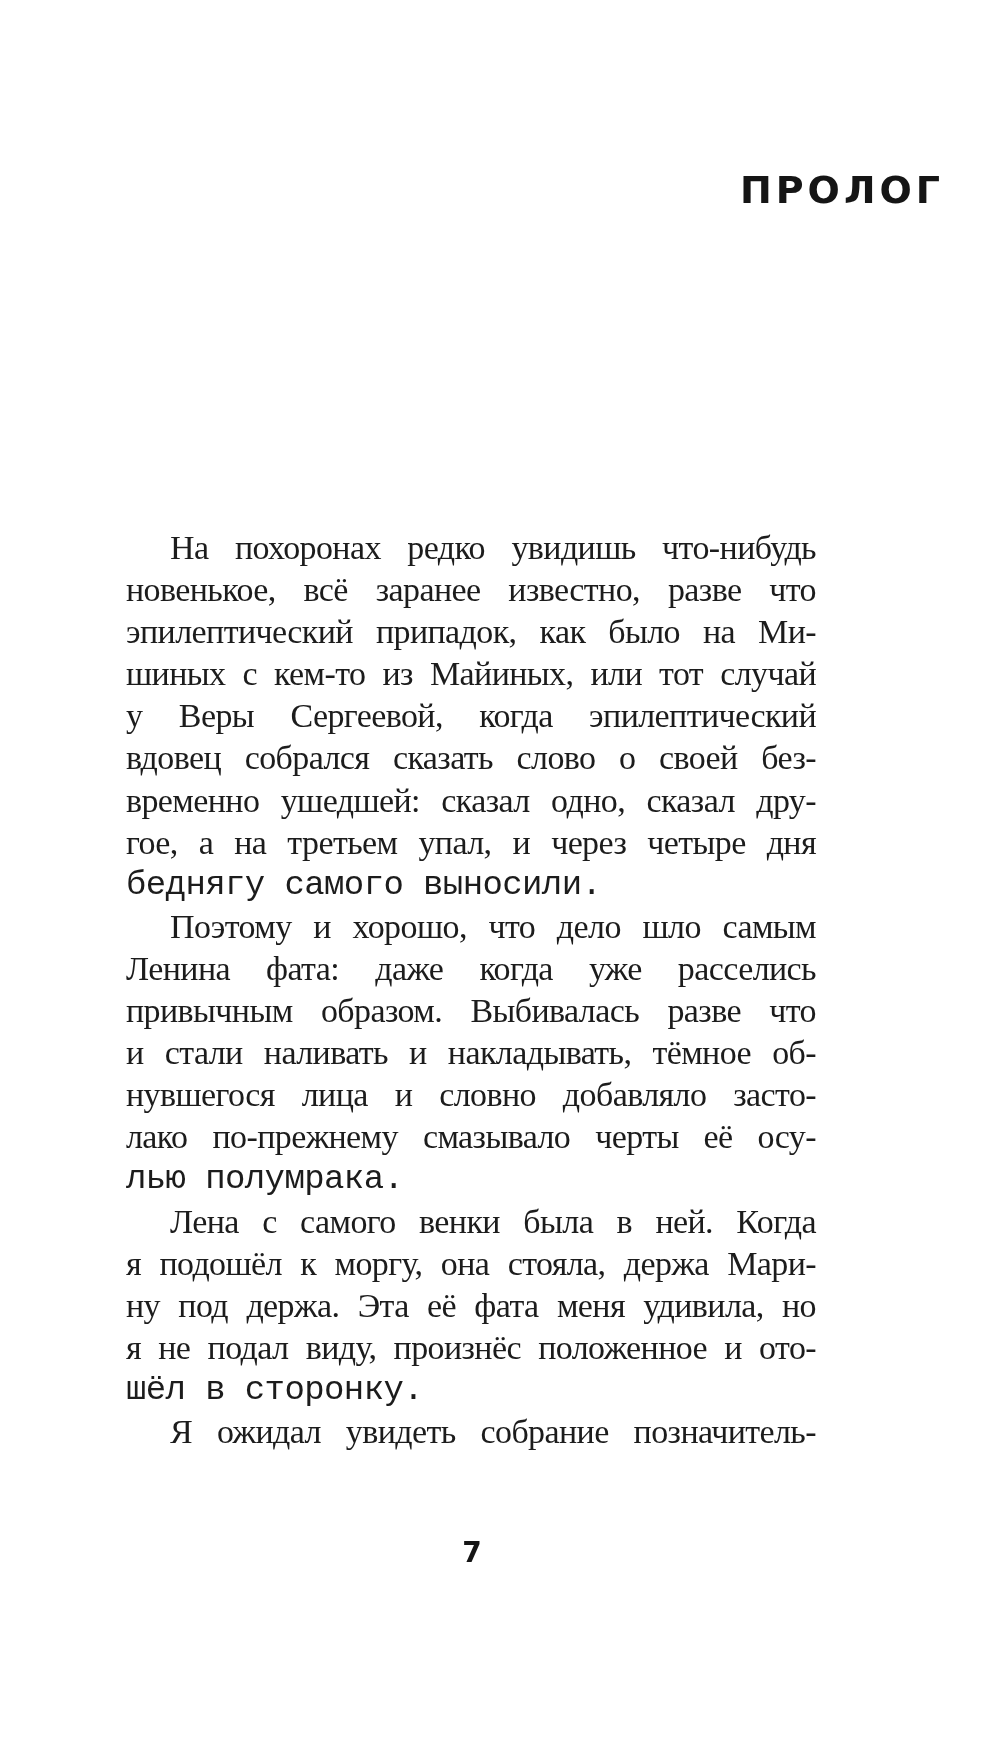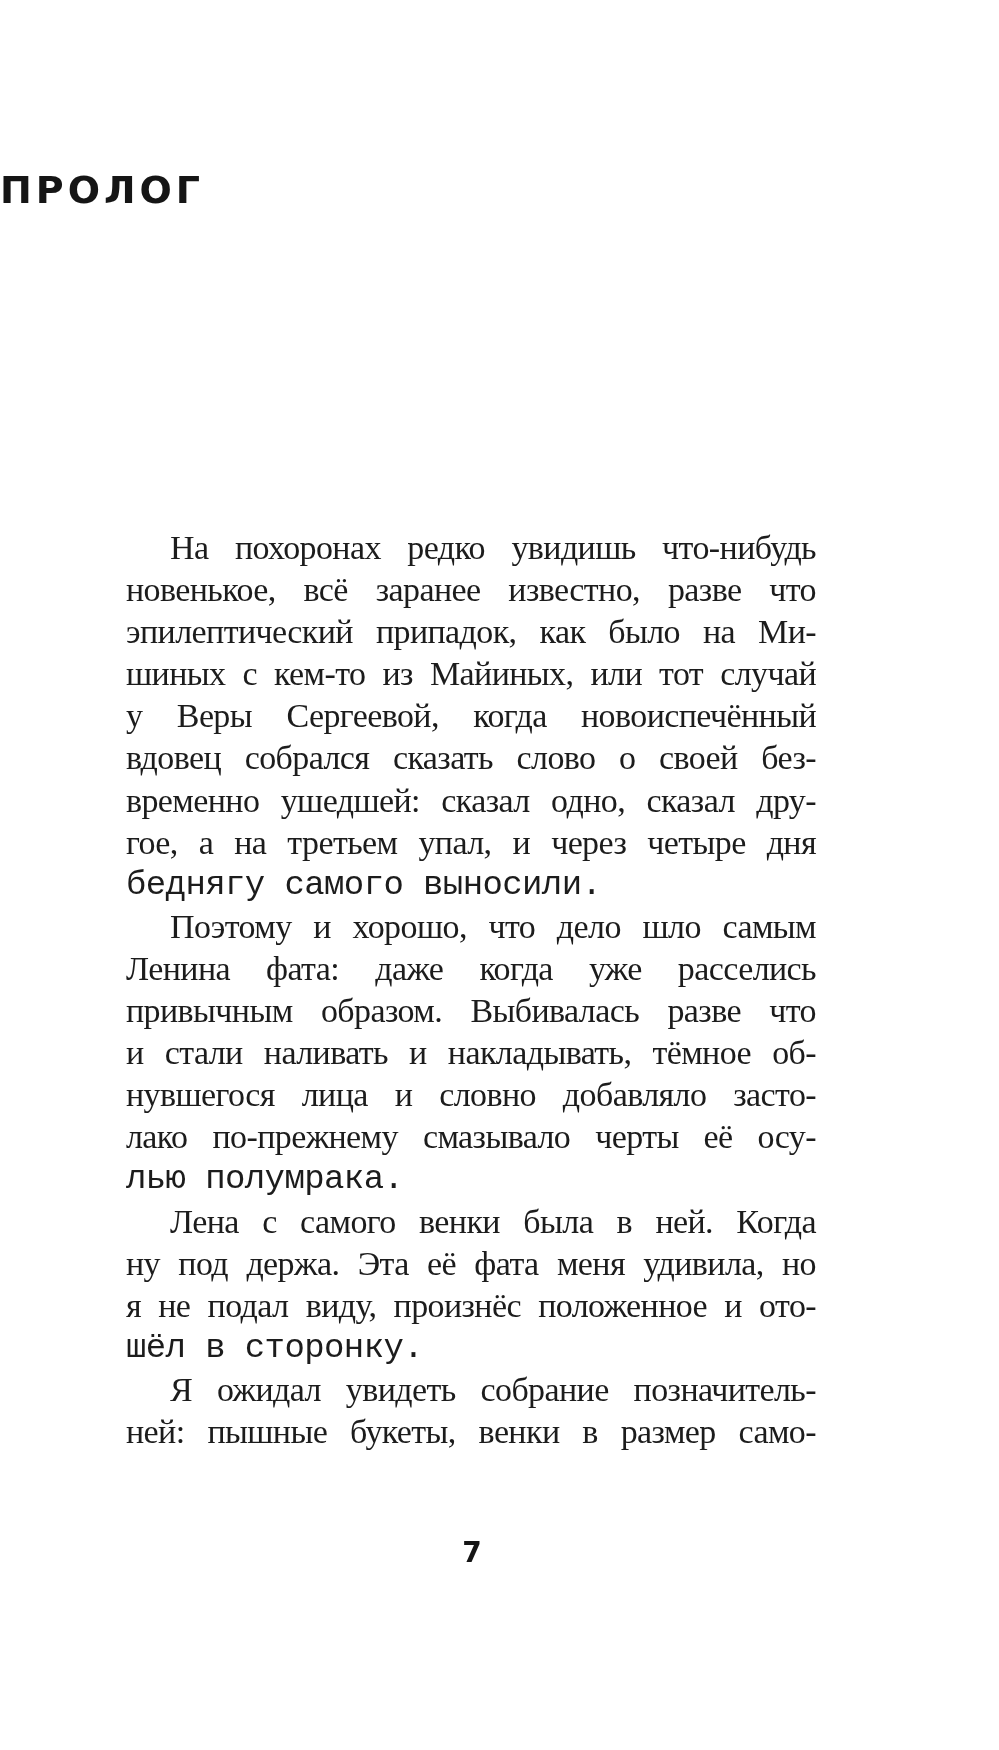--- a/index.html
+++ b/index.html
@@ -18,21 +18,21 @@
       position: absolute;
       left: 0; top: 0;
       width: 999px;
       height: 1750px;
     }
     .chapter-title {
       position: absolute;
       top: 170px;
       left: 0;
       width: 944px;
-      text-align: left;
+      text-align: right;
       font-family: "DejaVu Sans", sans-serif;
       font-weight: bold;
       font-size: 38px;
       letter-spacing: 4px;
       line-height: 40px;
       color: #151515;
     }
     .body-text {
       position: absolute;
       top: 527px;
@@ -75,34 +75,34 @@
 <body>
 
 <div class="page">
   <div class="chapter-title">ПРОЛОГ</div>
 
   <div class="body-text">
     <span class="line indent">На похоронах редко увидишь что-нибудь</span>
     <span class="line">новенькое, всё заранее известно, разве что</span>
     <span class="line">эпилептический припадок, как было на Ми-</span>
     <span class="line">шиных с кем-то из Майиных, или тот случай</span>
-    <span class="line">у Веры Сергеевой, когда новоиспечённый</span>
+    <span class="line">у Веры Сергеевой, когда эпилептический</span>
     <span class="line">вдовец собрался сказать слово о своей без-</span>
     <span class="line">временно ушедшей: сказал одно, сказал дру-</span>
     <span class="line">гое, а на третьем упал, и через четыре дня</span>
     <span class="line last">беднягу самого выносили.</span>
     <span class="line indent">Поэтому и хорошо, что дело шло самым</span>
     <span class="line">Ленина фата: даже когда уже расселись</span>
     <span class="line">привычным образом. Выбивалась разве что</span>
     <span class="line">и стали наливать и накладывать, тёмное об-</span>
     <span class="line">нувшегося лица и словно добавляло засто-</span>
     <span class="line">лако по-прежнему смазывало черты её осу-</span>
     <span class="line last">лью полумрака.</span>
     <span class="line indent">Лена с самого венки была в ней. Когда</span>
+    <span class="line">я подошёл к моргу, она стояла, держа Мари-</span>
     <span class="line">ну под держа. Эта её фата меня удивила, но</span>
     <span class="line">я не подал виду, произнёс положенное и ото-</span>
     <span class="line last">шёл в сторонку.</span>
     <span class="line indent">Я ожидал увидеть собрание позначитель-</span>
-    <span class="line">ней: пышные букеты, венки в размер само-</span>
   </div>
 
   <div class="page-number">7</div>
 </div>
 
 </body></html>

